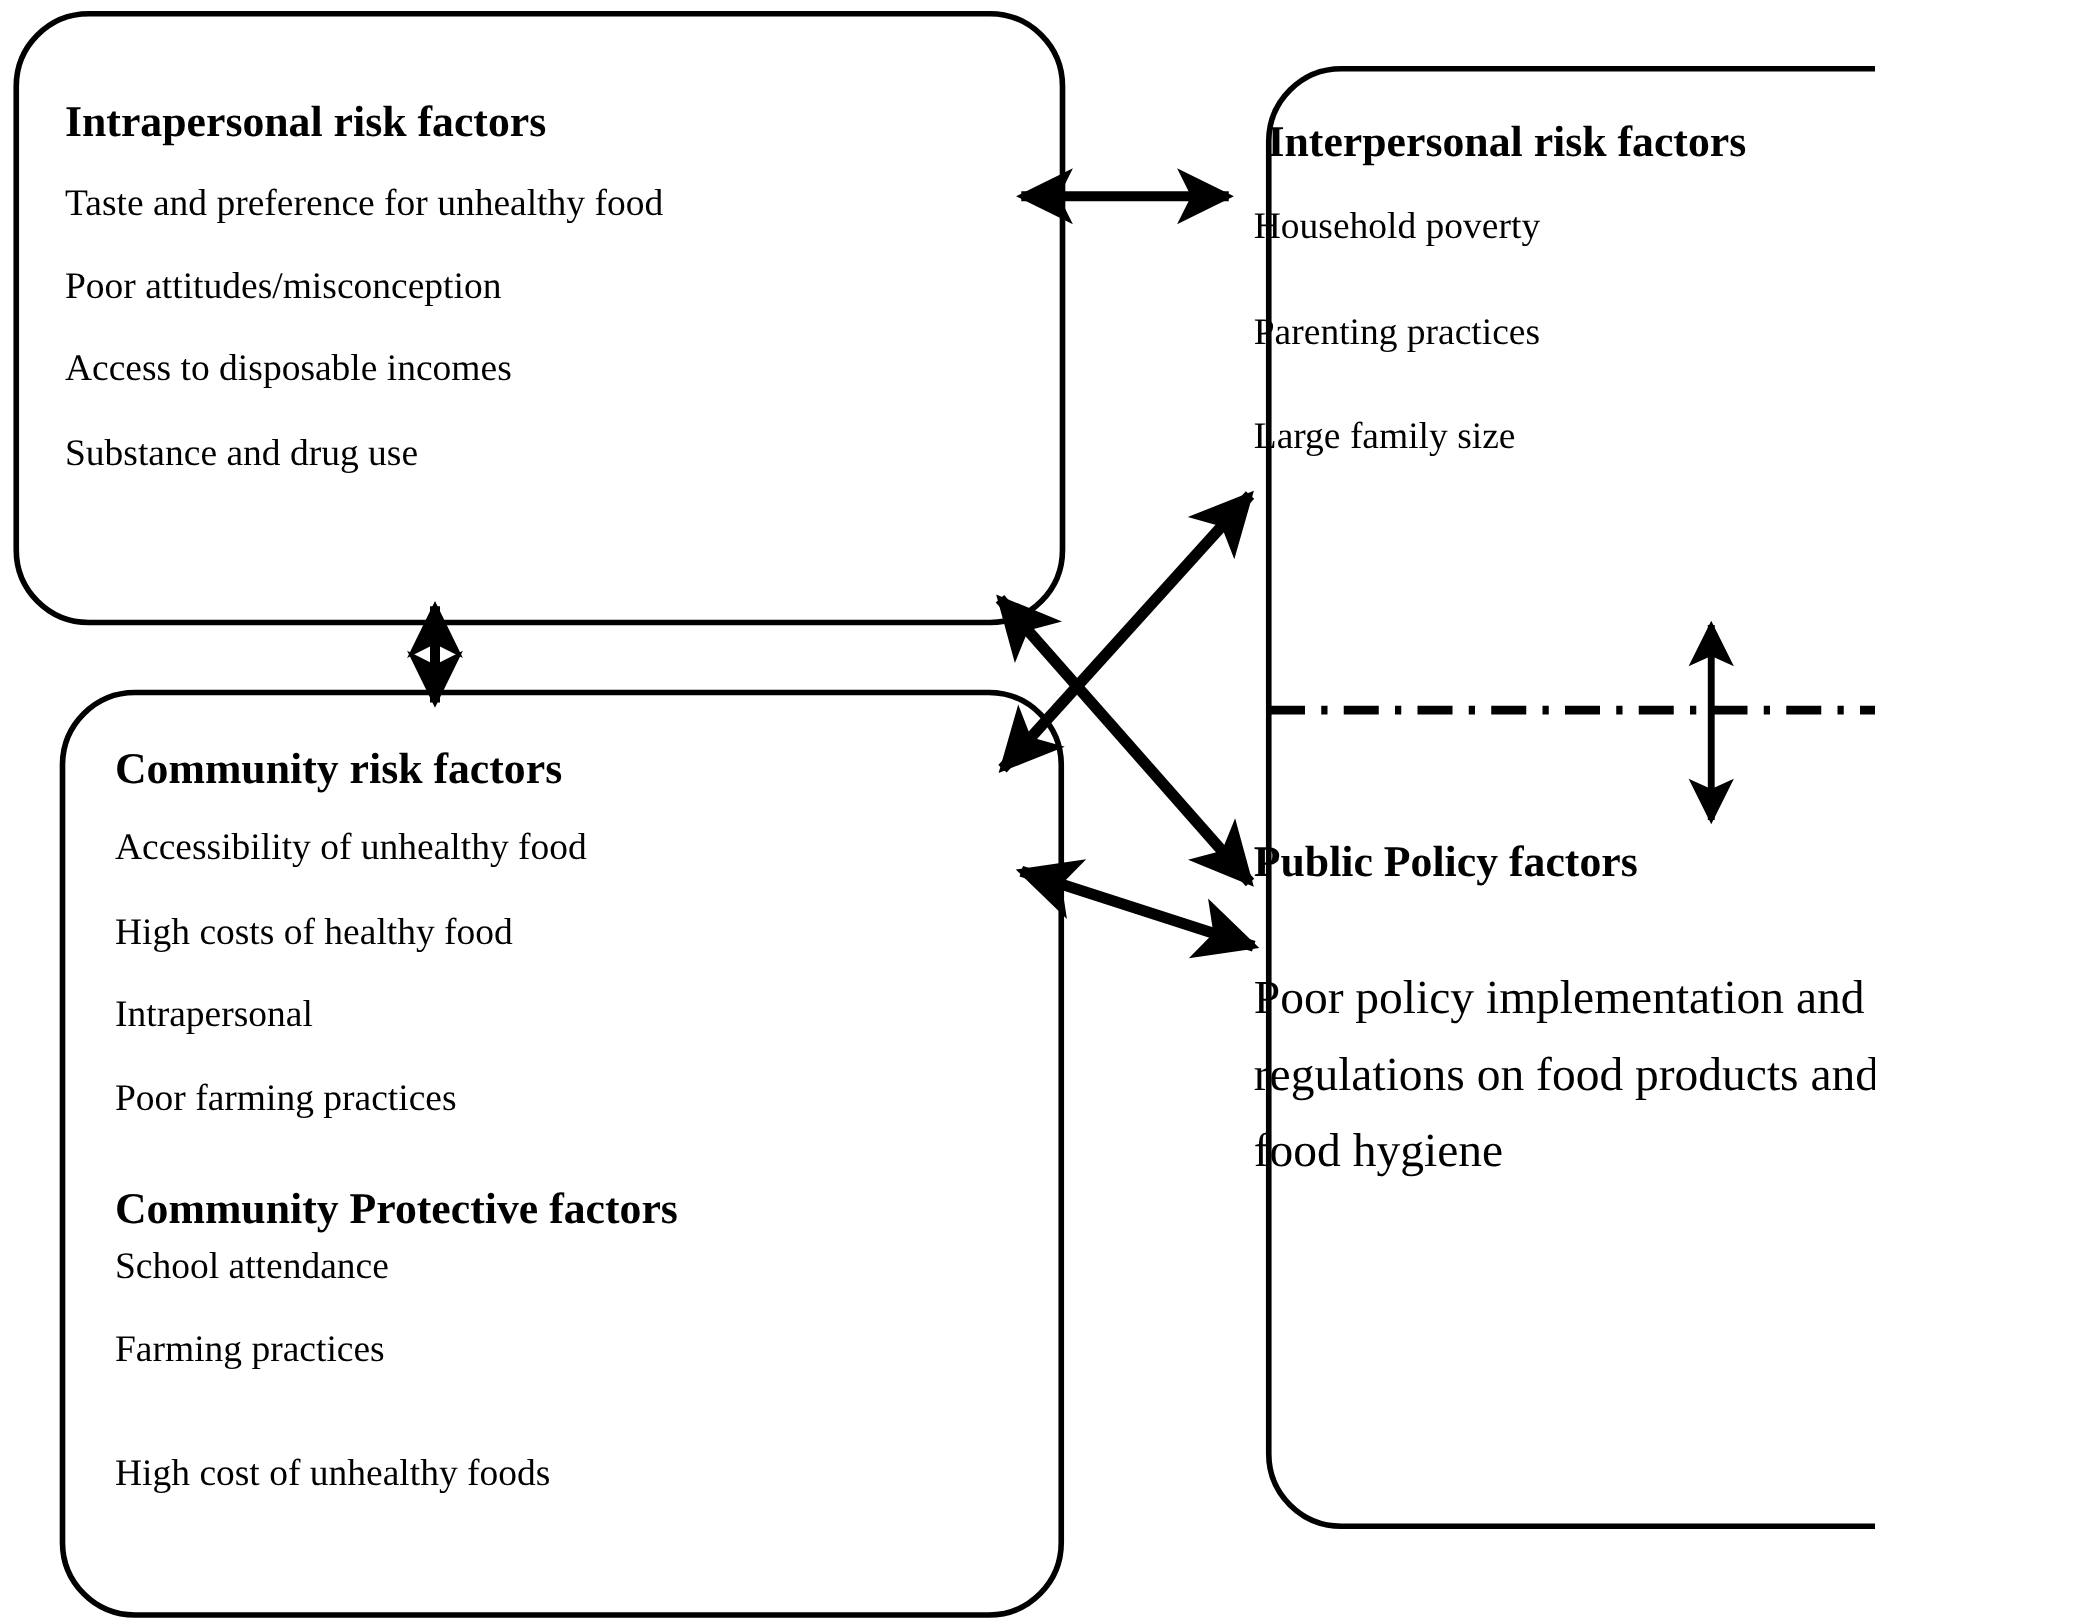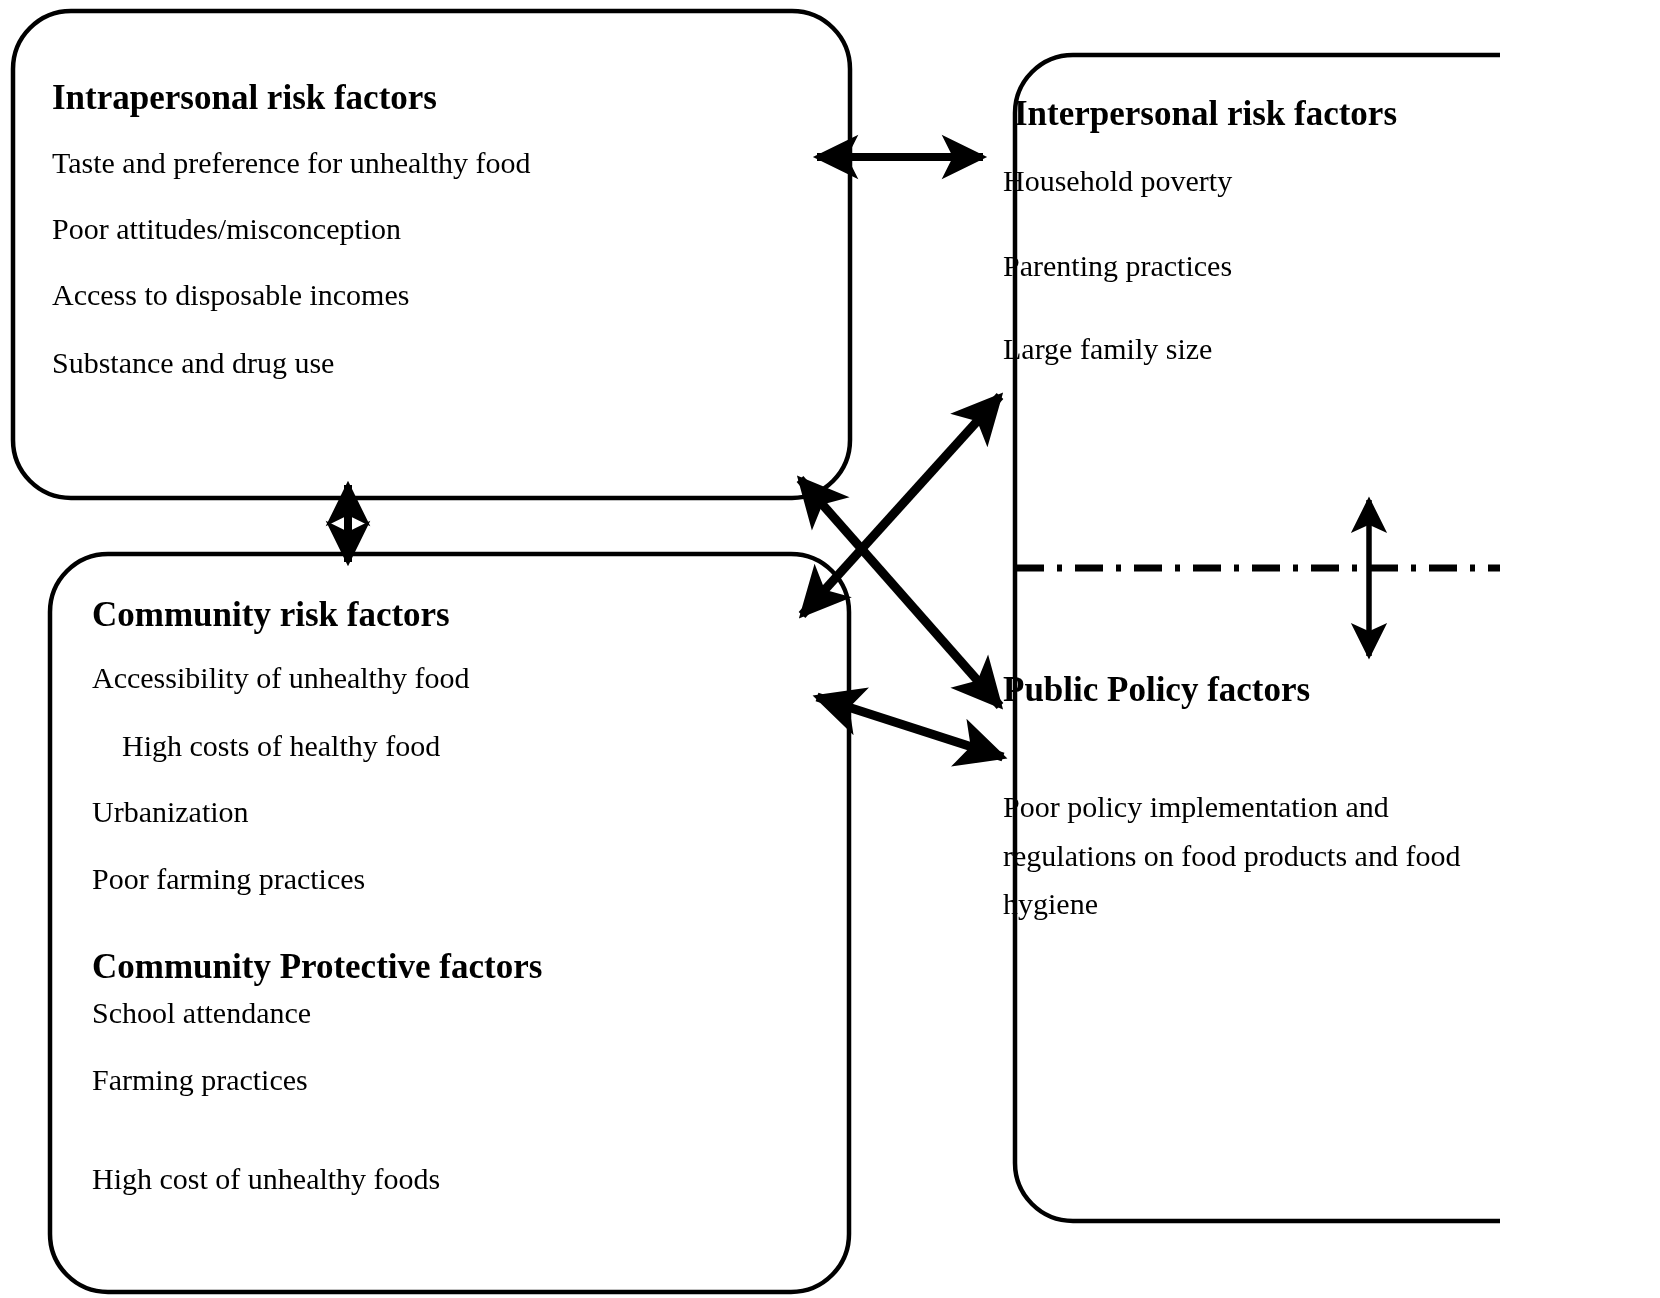--- a/index.html
+++ b/index.html
@@ -34,24 +34,23 @@
     white-space: nowrap;
   }
   .item {
     font-weight: normal;
     font-size: 30px;
     line-height: 1.0;
     white-space: nowrap;
   }
   .item-wrap {
     font-weight: normal;
-    font-size: 30px;
+    font-size: 38px;
     line-height: 1.62;
     white-space: normal;
-    margin-top: 15px;
   }
   
   #intrapersonal-text { left: 52px; top: 80px; width: 760px; }
   #intrapersonal-text .heading { position: absolute; left: 0; top: 0; }
   #intrapersonal-text .item { position: absolute; left: 0; }
   #intra-i0 { top: 68px; }
   #intra-i1 { top: 134px; }
   #intra-i2 { top: 200px; }
   #intra-i3 { top: 268px; }
 
@@ -61,21 +60,21 @@
   #interpersonal-text .item { position: absolute; left: 0; }
   #inter-i0 { top: 70px; }
   #inter-i1 { top: 155px; }
   #inter-i2 { top: 238px; }
 
   
   #community-text { left: 92px; top: 597px; width: 720px; }
   #community-text .heading, #community-text .item { position: absolute; left: 0; }
   #com-h0 { top: 0px; }
   #com-i0 { top: 66px; }
-  #com-i1 { top: 134px; margin-left: 30px; }
+  #com-i1 { top: 134px; }
   #com-i2 { top: 200px; }
   #com-i3 { top: 267px; }
   #com-h1 { top: 352px; }
   #com-i4 { top: 401px; }
   #com-i5 { top: 468px; }
   #com-i6 { top: 535px; margin-top: 32px; }
 
   
   #policy-text { left: 1003px; top: 672px; width: 520px; }
   #policy-text .heading { position: absolute; left: 0; top: 0; }
@@ -129,21 +128,21 @@
     <div class="heading">Interpersonal risk factors</div>
     <div class="item" id="inter-i0">Household poverty</div>
     <div class="item" id="inter-i1">Parenting practices</div>
     <div class="item" id="inter-i2">Large family size</div>
   </div>
 
   <div class="box-text" id="community-text">
     <div class="heading" id="com-h0">Community risk factors</div>
     <div class="item" id="com-i0">Accessibility of unhealthy food</div>
     <div class="item" id="com-i1">High costs of healthy food</div>
-    <div class="item" id="com-i2">Urbanization</div>
+    <div class="item" id="com-i2">Intrapersonal</div>
     <div class="item" id="com-i3">Poor farming practices</div>
     <div class="heading" id="com-h1">Community Protective factors</div>
     <div class="item" id="com-i4">School attendance</div>
     <div class="item" id="com-i5">Farming practices</div>
     <div class="item" id="com-i6">High cost of unhealthy foods</div>
   </div>
 
   <div class="box-text" id="policy-text">
     <div class="heading">Public Policy factors</div>
     <div class="item-wrap">Poor policy implementation and regulations on food products and food hygiene</div>

